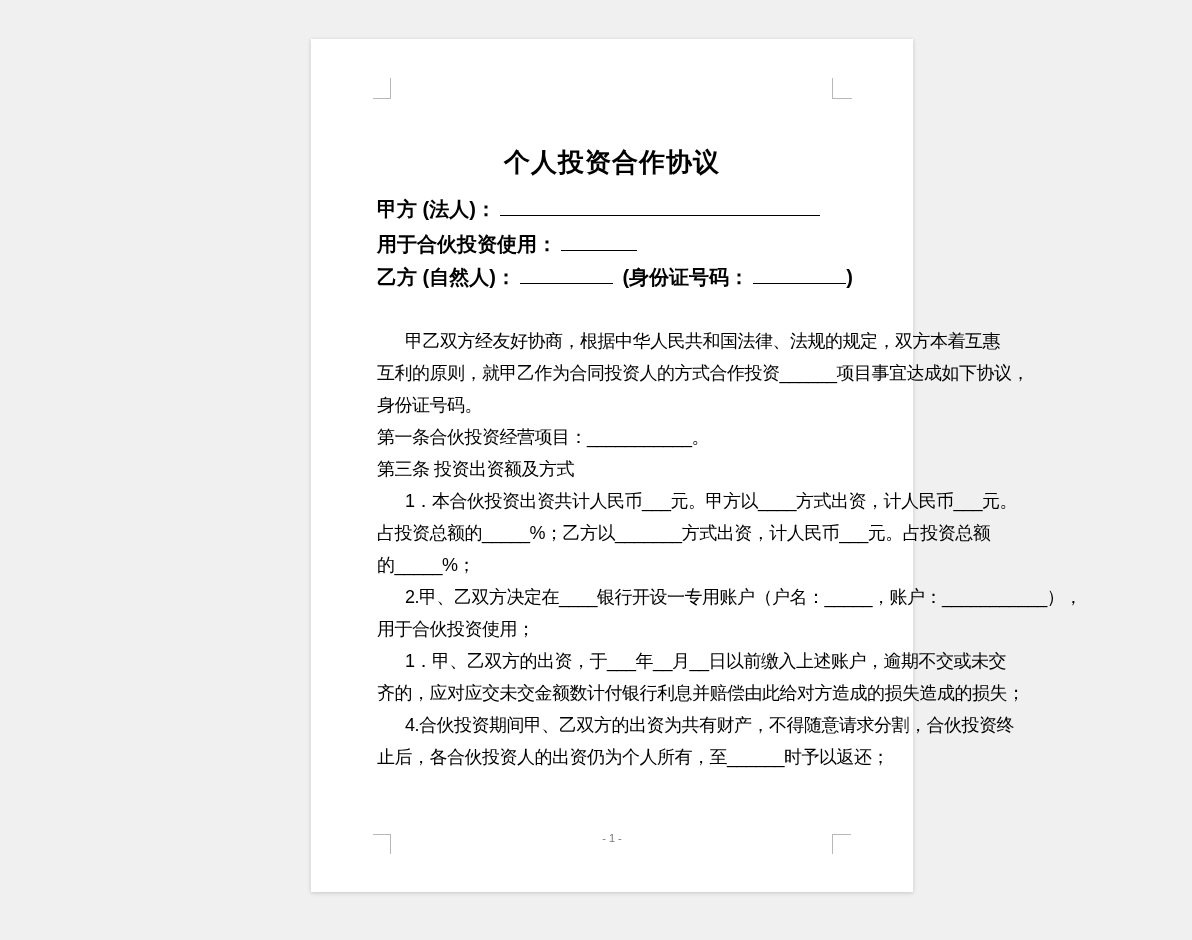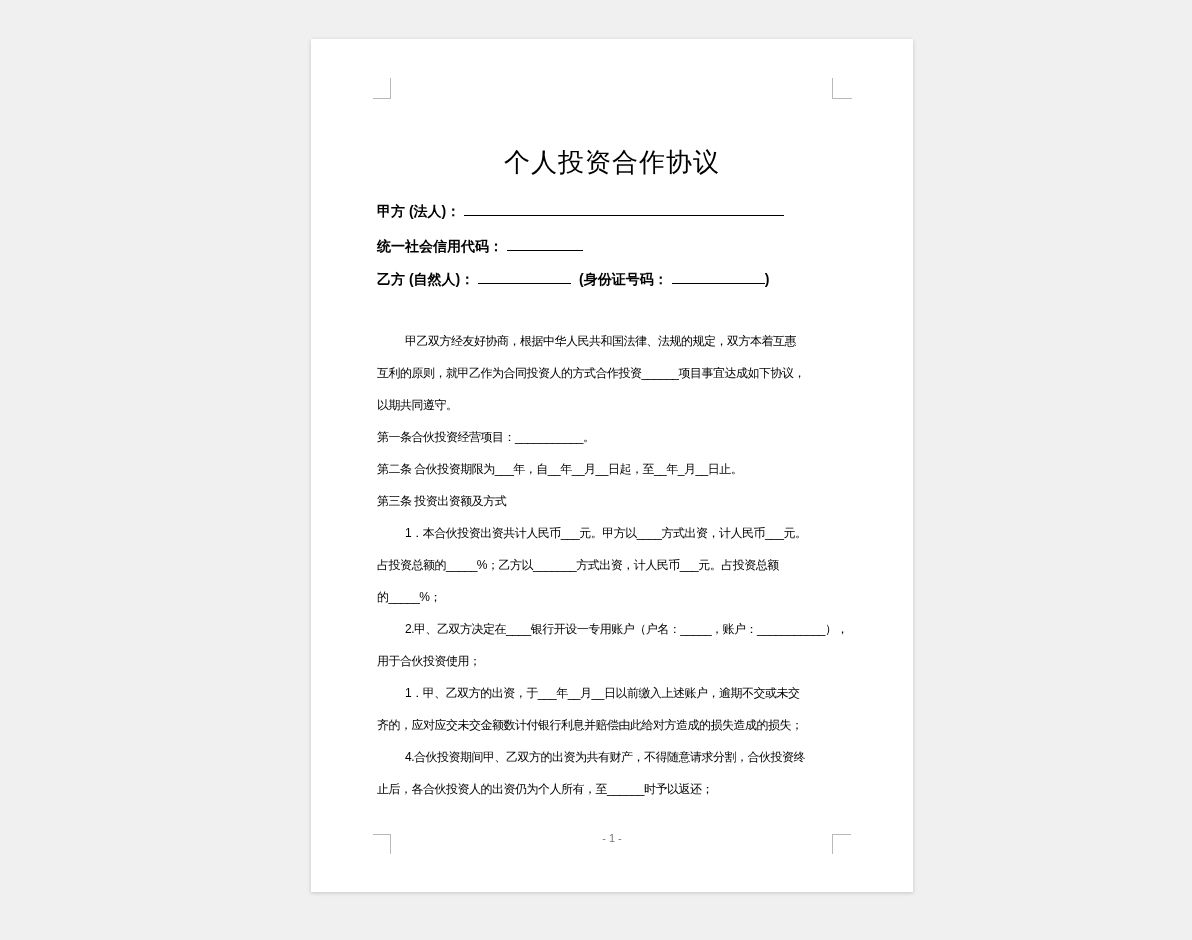--- a/index.html
+++ b/index.html
@@ -21,28 +21,28 @@
   .crop{position:absolute;}
   .crop-tl{left:62px;top:39px;width:17px;height:20px;border-right:1px solid #b8b8b8;border-bottom:1px solid #b8b8b8;}
   .crop-tr{left:521px;top:39px;width:19px;height:20px;border-left:1px solid #b8b8b8;border-bottom:1px solid #b8b8b8;}
   .crop-bl{left:62px;top:795px;width:17px;height:19px;border-right:1px solid #b8b8b8;border-top:1px solid #b8b8b8;}
   .crop-br{left:521px;top:795px;width:18px;height:19px;border-left:1px solid #b8b8b8;border-top:1px solid #b8b8b8;}
 
   .doc-title{
     position:absolute;
     left:0;top:106px;width:100%;
     text-align:center;
-    font-size:26px;font-weight:400;
+    font-size:26px;font-weight:700;
     letter-spacing:1px;
     line-height:34px;
   }
   .party{
     position:absolute;
     left:66px;
-    font-size:14px;font-weight:700;
+    font-size:20px;font-weight:700;
     line-height:22px;
     letter-spacing:0;
     white-space:nowrap;
   }
   .party-1{top:158px;}
   .party-2{top:193px;}
   .party-3{top:226px;text-align:right;}
   .ul{
     display:inline-block;
     height:18px;
@@ -55,21 +55,21 @@
   .ul-93{width:93px;}
   .ul-gap{margin-right:4px;}
 
   .body-text{
     position:absolute;
     left:66px;top:286px;
     width:482px;
   }
   .bl{
     height:32px;line-height:32px;
-    font-size:12px;
+    font-size:18px;
     letter-spacing:-0.5px;
     white-space:nowrap;
   }
   .bl .b{font-weight:400;}
   .bl.indent{padding-left:28px;}
 
   .page-number{
     position:absolute;
     left:0;top:792px;width:100%;
     text-align:center;
@@ -88,34 +88,33 @@
   <div class="crop crop-bl"></div>
   <div class="crop crop-br"></div>
 
   <div class="doc-title">个人投资合作协议</div>
 
   <div class="party party-1">
     <span>甲方 (法人)：</span><span class="ul ul-320"></span>
   </div>
 
   <div class="party party-2">
-    <span>统一社会信用代码：</span><span class="ul ul-76"></span>
+    <span>用于合伙投资使用：</span><span class="ul ul-76"></span>
   </div>
 
   <div class="party party-3">
     <span>乙方 (自然人)：</span><span class="ul ul-93 ul-gap"></span>
     <span>(身份证号码：</span><span class="ul ul-93"></span><span>)</span>
   </div>
 
   <div class="body-text">
     <div class="bl indent"><span class="b"></span><span>甲乙双方经友好协商，根据中华人民共和国法律、法规的规定，双方本着互惠</span></div>
     <div class="bl"><span class="b"></span><span>互利的原则，就甲乙作为合同投资人的方式合作投资______项目事宜达成如下协议，</span></div>
-    <div class="bl"><span class="b"></span><span>以期共同遵守。</span></div>
+    <div class="bl"><span class="b"></span><span>身份证号码。</span></div>
     <div class="bl"><span class="b">第一条</span><span>合伙投资经营项目：___________。</span></div>
-    <div class="bl"><span class="b">第二条</span><span> 合伙投资期限为___年，自__年__月__日起，至__年_月__日止。</span></div>
     <div class="bl"><span class="b">第三条 投资出资额及方式</span><span></span></div>
     <div class="bl indent"><span class="b"></span><span>1．本合伙投资出资共计人民币___元。甲方以____方式出资，计人民币___元。</span></div>
     <div class="bl"><span class="b"></span><span>占投资总额的_____%；乙方以_______方式出资，计人民币___元。占投资总额</span></div>
     <div class="bl"><span class="b"></span><span>的_____%；</span></div>
     <div class="bl indent"><span class="b"></span><span>2.甲、乙双方决定在____银行开设一专用账户（户名：_____，账户：___________），</span></div>
     <div class="bl"><span class="b"></span><span>用于合伙投资使用；</span></div>
     <div class="bl indent"><span class="b"></span><span>1．甲、乙双方的出资，于___年__月__日以前缴入上述账户，逾期不交或未交</span></div>
     <div class="bl"><span class="b"></span><span>齐的，应对应交未交金额数计付银行利息并赔偿由此给对方造成的损失造成的损失；</span></div>
     <div class="bl indent"><span class="b"></span><span>4.合伙投资期间甲、乙双方的出资为共有财产，不得随意请求分割，合伙投资终</span></div>
     <div class="bl"><span class="b"></span><span>止后，各合伙投资人的出资仍为个人所有，至______时予以返还；</span></div>

